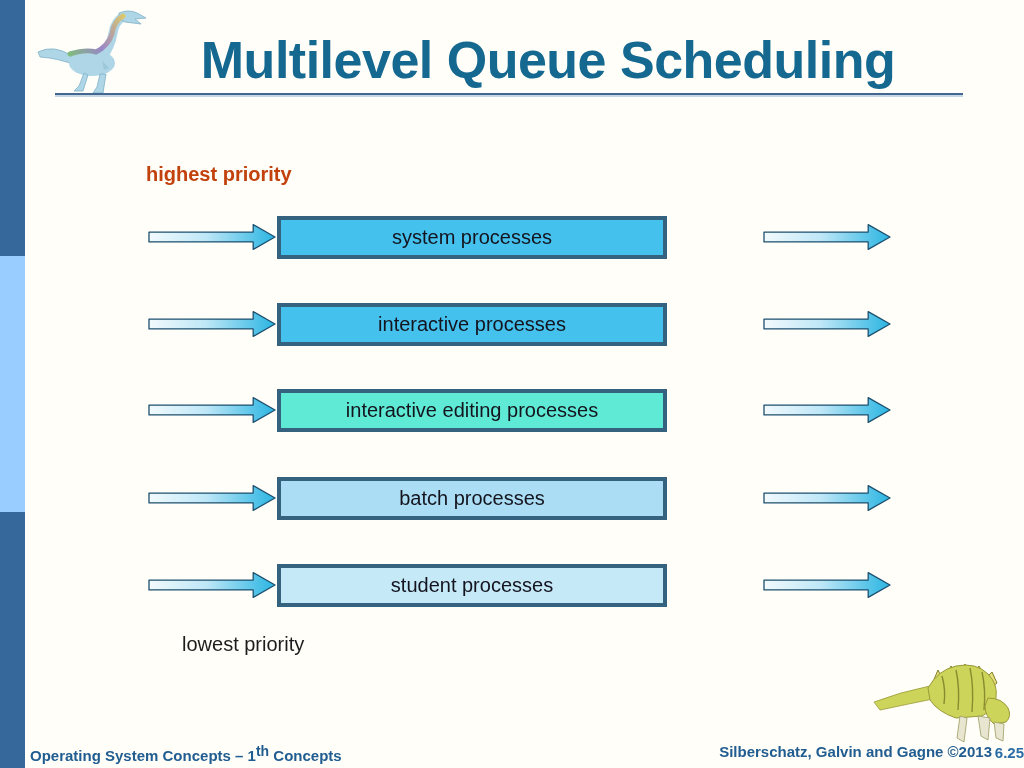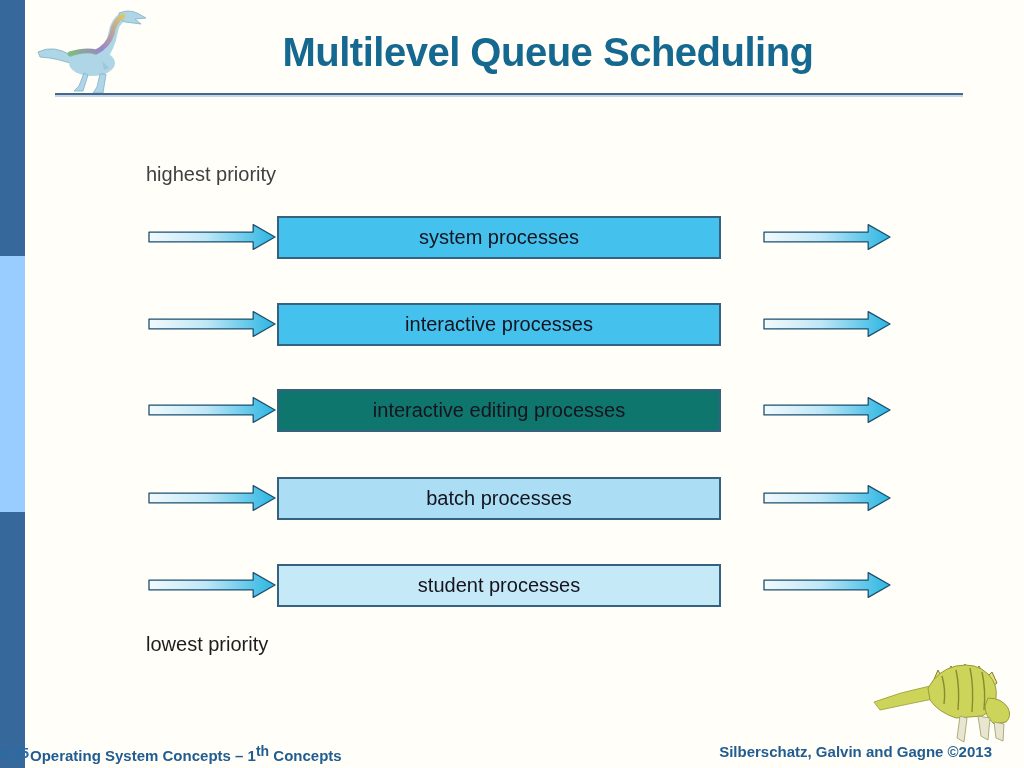--- a/index.html
+++ b/index.html
@@ -12,47 +12,47 @@
   .bar { position:absolute; left:0; width:25px; }
   .bar.seg1 { top:0;     height:256px; }
   .bar.seg2 { top:256px; height:256px; }
   .bar.seg3 { top:512px; height:256px; }
 
   .dino-tl { position:absolute; left:36px; top:6px;  width:120px; height:90px; }
   .dino-br { position:absolute; left:872px; top:646px; width:150px; height:100px; }
 
   .title {
     position:absolute; left:120px; top:30px; width:856px;
-    text-align:center; font-size:40px; font-weight:bold; letter-spacing:-0.5px;
+    text-align:center; font-size:52px; font-weight:bold; letter-spacing:-0.5px;
   }
   .rule {
     position:absolute; left:55px; top:93px; width:908px; height:2px;
     box-shadow:0 2px 0 #c6d6e6;
   }
 
   .prio-label { position:absolute; left:146px; font-size:20px; }
   .prio-label.top    { top:163px; }
   .prio-label.bottom { top:633px; }
 
   .row { position:absolute; left:148px; width:744px; height:43px; }
   .r0 { top:216px; } .r1 { top:303px; } .r2 { top:389px; } .r3 { top:477px; } .r4 { top:564px; }
 
   .arrow { position:absolute; top:6px; width:129px; height:30px; }
   .arrow.in  { left:0; }
   .arrow.out { left:615px; }
 
   .qbox {
-    position:absolute; left:129px; top:0; width:444px; height:43px;
-    border:2px solid #c2410c; display:flex; align-items:center; justify-content:center;
+    position:absolute; left:129px; top:0; width:390px; height:43px;
+    border:4px solid #c2410c; display:flex; align-items:center; justify-content:center;
   }
   .qbox span { font-size:20px; }
 
   .footer-left  { position:absolute; left:30px;  top:743px; font-size:15px; font-weight:bold; white-space:nowrap; }
   .footer-left sup { font-size:14px; vertical-align:5px; }
-  .footer-center{ position:absolute; left:0; right:0; top:744px; text-align:left; font-size:15px; font-weight:bold; }
+  .footer-center{ position:absolute; left:0; right:0; top:744px; text-align:right; font-size:15px; font-weight:bold; }
   .footer-right { position:absolute; right:32px; top:743px; font-size:15px; font-weight:bold; white-space:nowrap; }
 
   .defs-holder { position:absolute; width:0; height:0; }
 </style>
 </head>
 <body>
 
 <div class="slide" style="background-color: rgb(255, 254, 249);">
 
   <svg class="defs-holder" aria-hidden="true">
@@ -81,22 +81,22 @@
     <path d="M83,7 Q93,3 101,7 L110,12 L99,13 L105,18 L89,16 Q82,13 83,7 Z" fill="#aed6e6" stroke="#7fb0c8" stroke-width="0.8"></path>
     <path d="M34,48 Q50,43 60,46 Q72,40 76,28 Q78,15 87,10" stroke="url(#dinoGrad)" stroke-width="5" fill="none" stroke-linecap="round"></path>
     <path d="M48,67 L43,80 L38,85 L47,85 L52,69 Z" fill="#aed6e6" stroke="#7fb0c8" stroke-width="0.8"></path>
     <path d="M64,68 L61,81 L57,87 L67,87 L70,68 Z" fill="#aed6e6" stroke="#7fb0c8" stroke-width="0.8"></path>
     <path d="M66,55 L73,62 L68,64 Z" fill="#9cc8da"></path>
   </svg>
 
   <h1 class="title" style="color: rgb(21, 104, 143);">Multilevel Queue Scheduling</h1>
   <div class="rule" style="background-color: rgb(68, 103, 143);"></div>
 
-  <div class="prio-label top" style="color: #404040;">highest priority</div>
-  <div class="prio-label bottom" style="color: rgb(29, 29, 29);">lowest priority</div>
+  <div class="prio-label top" style="color: #c2410c; font-weight: bold;">highest priority</div>
+  <div class="prio-label bottom" style="color: rgb(29, 29, 29); margin-left: 36px;">lowest priority</div>
 
   <div class="row r0">
     <svg class="arrow in" viewBox="0 0 130 30">
       <polygon points="1,10 106,10 106,2.5 128,15 106,27.5 106,20 1,20" fill="url(#arrowGrad)" stroke-width="1.3" stroke-linejoin="round" stroke="#1d4f6e"></polygon>
     </svg>
     <div class="qbox" style="background-color: rgb(69, 193, 238); border-color: rgb(53, 99, 127);">
       <span style="color: rgb(20, 20, 30);">system processes</span>
     </div>
     <svg class="arrow out" viewBox="0 0 130 30">
       <polygon points="1,10 106,10 106,2.5 128,15 106,27.5 106,20 1,20" fill="url(#arrowGrad)" stroke-width="1.3" stroke-linejoin="round" stroke="#1d4f6e"></polygon>
@@ -112,21 +112,21 @@
     </div>
     <svg class="arrow out" viewBox="0 0 130 30">
       <polygon points="1,10 106,10 106,2.5 128,15 106,27.5 106,20 1,20" fill="url(#arrowGrad)" stroke-width="1.3" stroke-linejoin="round" stroke="#1d4f6e"></polygon>
     </svg>
   </div>
 
   <div class="row r2">
     <svg class="arrow in" viewBox="0 0 130 30">
       <polygon points="1,10 106,10 106,2.5 128,15 106,27.5 106,20 1,20" fill="url(#arrowGrad)" stroke-width="1.3" stroke-linejoin="round" stroke="#1d4f6e"></polygon>
     </svg>
-    <div class="qbox" style="background-color: #0f766e; border-color: rgb(53, 99, 127);">
+    <div class="qbox" style="background-color: #5eead4; border-color: rgb(53, 99, 127);">
       <span style="color: rgb(20, 20, 30);">interactive editing processes</span>
     </div>
     <svg class="arrow out" viewBox="0 0 130 30">
       <polygon points="1,10 106,10 106,2.5 128,15 106,27.5 106,20 1,20" fill="url(#arrowGrad)" stroke-width="1.3" stroke-linejoin="round" stroke="#1d4f6e"></polygon>
     </svg>
   </div>
 
   <div class="row r4">
     <svg class="arrow in" viewBox="0 0 130 30">
       <polygon points="1,10 106,10 106,2.5 128,15 106,27.5 106,20 1,20" fill="url(#arrowGrad)" stroke-width="1.3" stroke-linejoin="round" stroke="#1d4f6e"></polygon>

